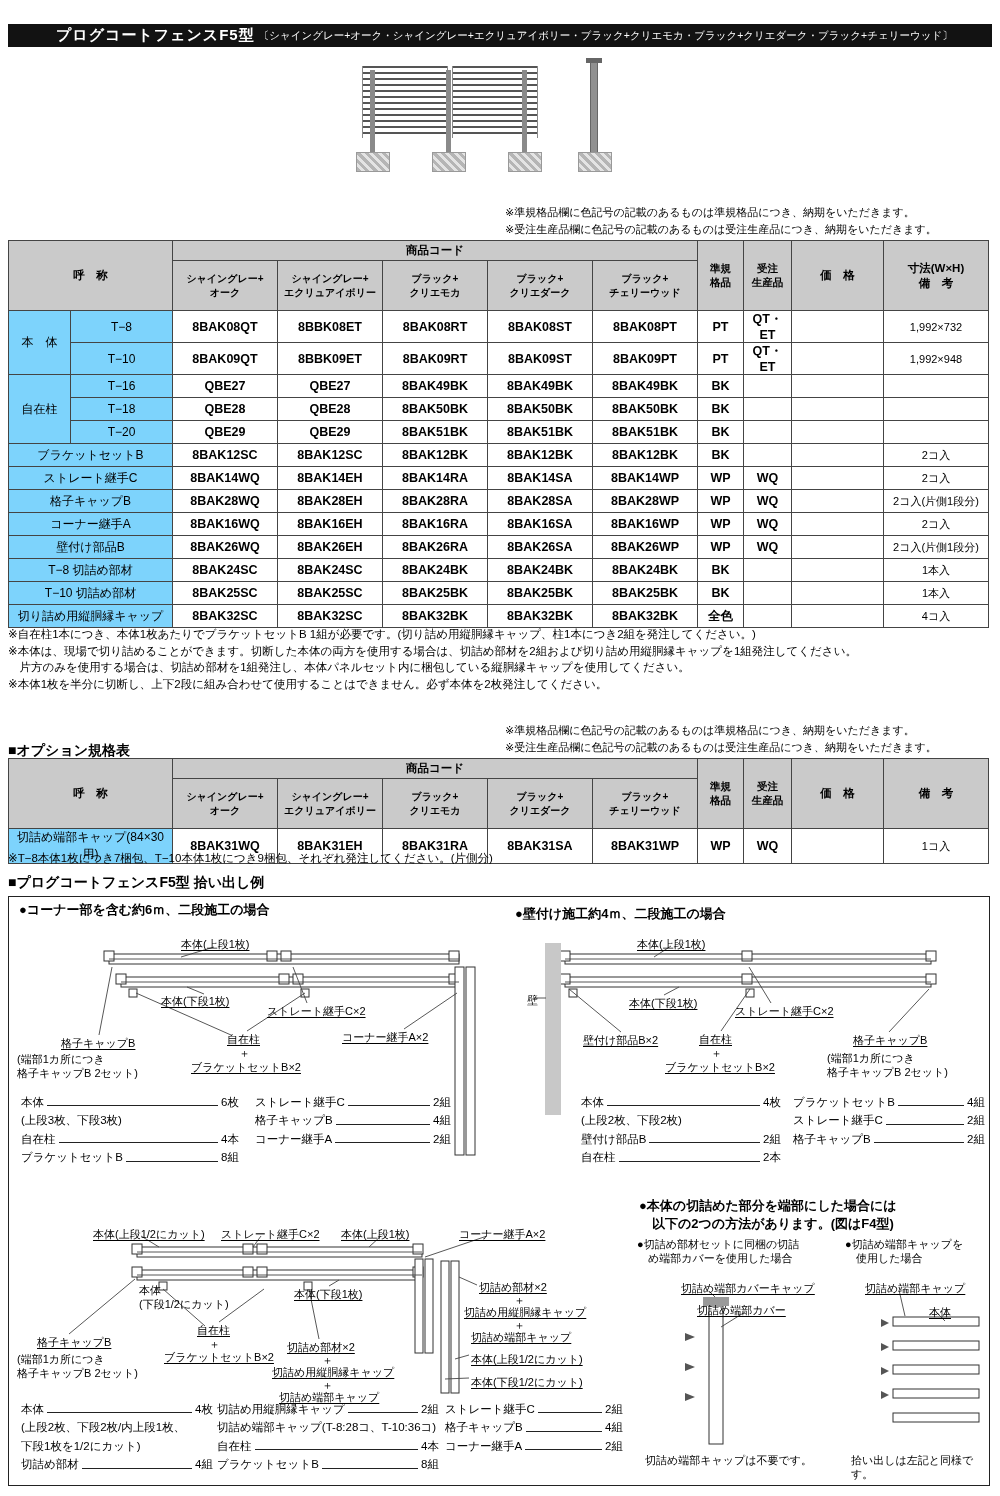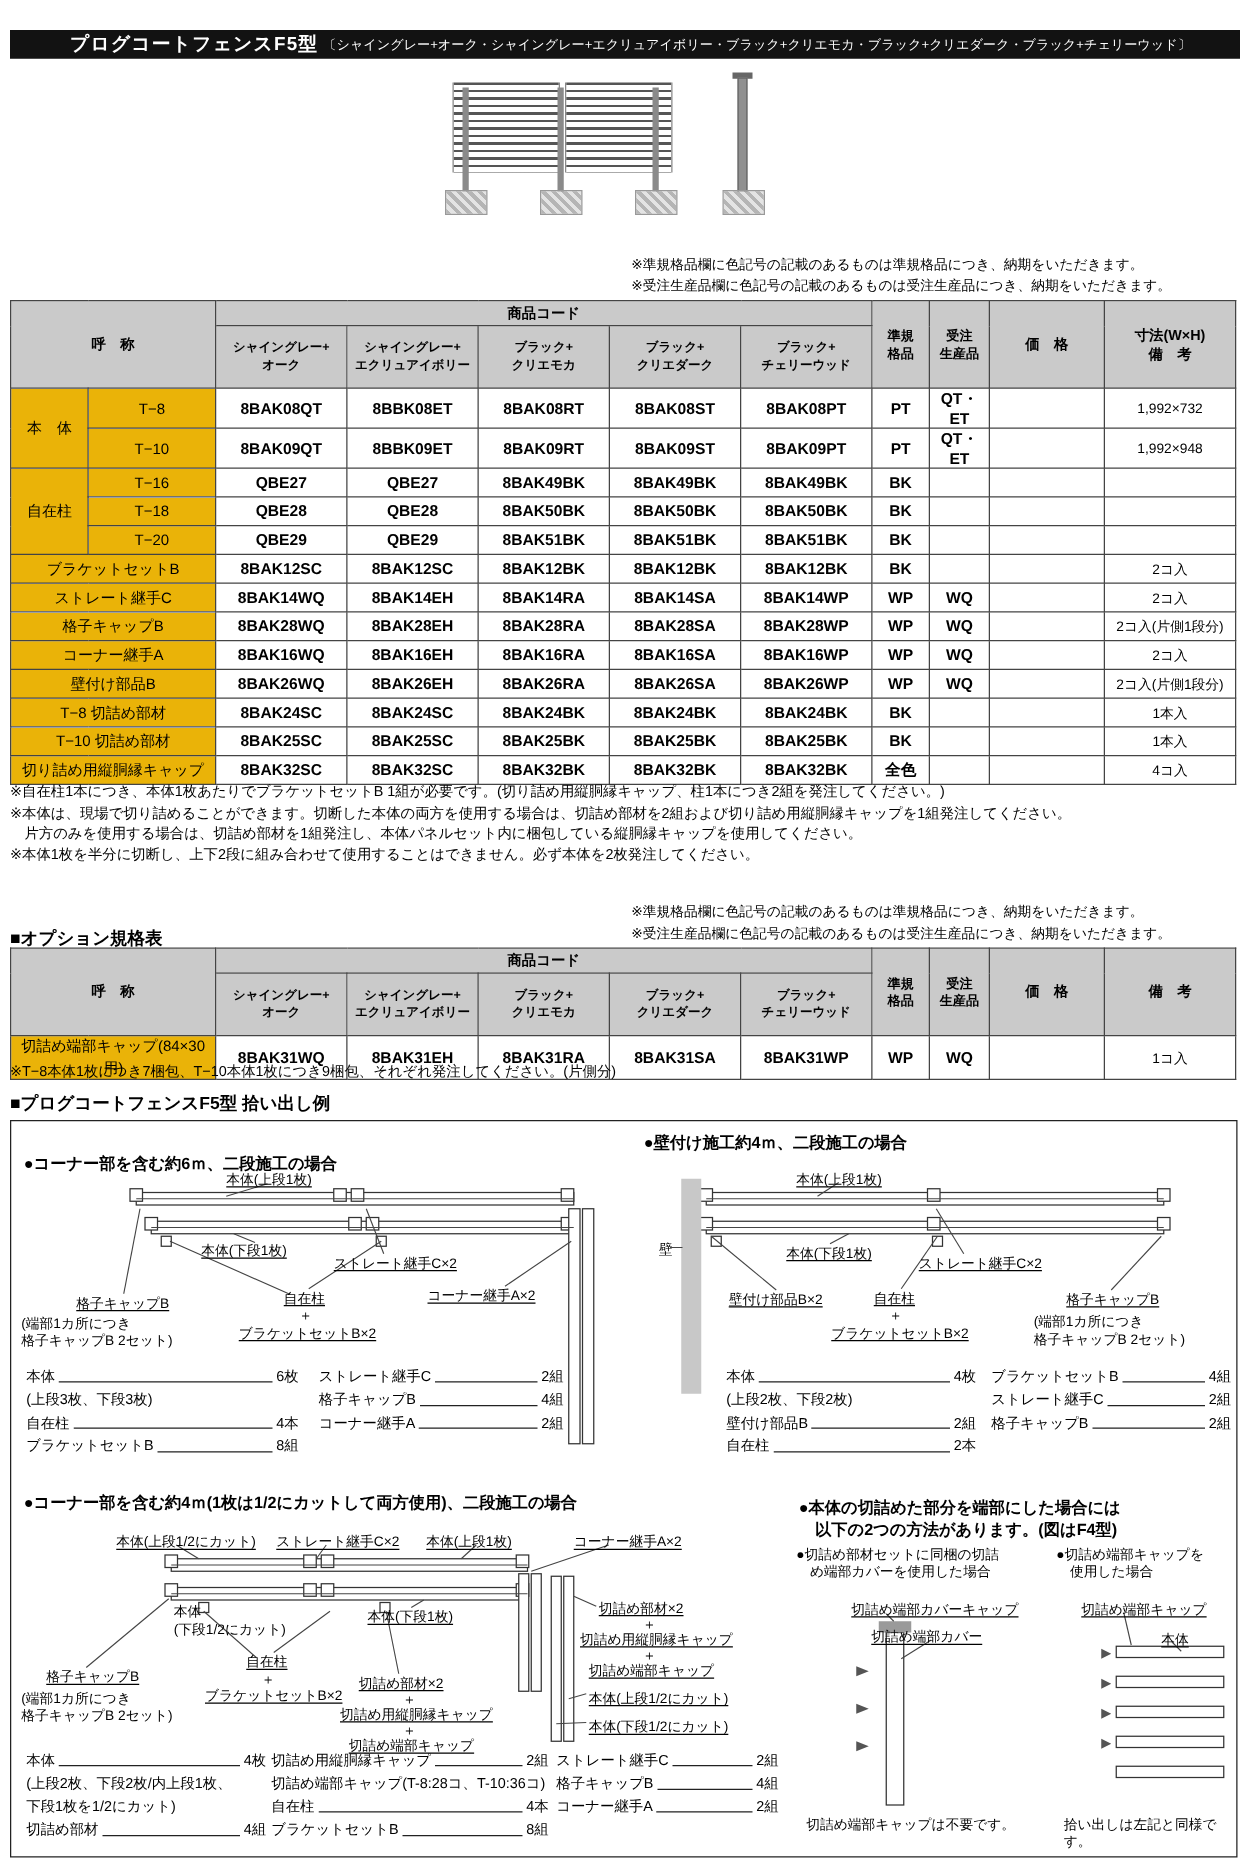--- a/index.html
+++ b/index.html
@@ -18,21 +18,21 @@
 .lead-notes{position:absolute;left:505px;top:204px;font-size:11px;line-height:1.5;}
 .sec-heading{position:absolute;left:8px;font-size:14px;font-weight:bold;}
 .notes{position:absolute;left:8px;font-size:11.5px;line-height:1.45;}
 .ptable{position:absolute;left:8px;border-collapse:collapse;table-layout:fixed;}
 .ptable th,.ptable td{border:1px solid #444;text-align:center;vertical-align:middle;overflow:hidden;}
 .ptable th{background:#cacaca;font-size:11.5px;font-weight:bold;white-space:pre-line;padding:1px 2px;}
 .ptable th.hcolor{font-size:10px;height:50px;line-height:1.35;}
 .ptable th.hsmall{font-size:10.5px;}
 .ptable thead tr:first-child th{height:20px;}
 .ptable td{height:23px;font-size:12px;padding:0 2px;background:#fff;}
-.ptable td.cname{background:#eab308;margin-left:41px;}
+.ptable td.cname{background:#7dd3fc;margin-left:41px;}
 .ptable td.ccode{font-weight:bold;font-size:12.5px;}
 .ptable td.cremark{font-size:11px;}
 .example-box{position:absolute;left:8px;top:896px;width:982px;height:590px;border:1px solid #222;}
 .ex-svg{position:absolute;left:0;top:0;}
 .ex-title{position:absolute;font-size:13px;font-weight:bold;white-space:pre-line;line-height:1.35;}
 .ex-label{position:absolute;font-size:11px;line-height:1.3;white-space:pre-line;}
 .ex-label.u{text-decoration:underline;text-underline-offset:2px;}
 .ex-list{position:absolute;font-size:11.5px;line-height:1.25;}
 .ex-li{display:flex;align-items:flex-end;margin-bottom:4px;}
 .ex-li-leader{flex:1;border-bottom:1px solid #222;margin:0 3px;transform:translateY(-3px);}
@@ -441,23 +441,22 @@
       <g fill="#555">
         <polygon points="676,436 676,444 686,440"></polygon>
         <polygon points="676,466 676,474 686,470"></polygon>
         <polygon points="676,496 676,504 686,500"></polygon>
         <polygon points="872,422 872,430 880,426"></polygon>
         <polygon points="872,446 872,454 880,450"></polygon>
         <polygon points="872,470 872,478 880,474"></polygon>
         <polygon points="872,494 872,502 880,498"></polygon>
       </g>
     </svg>
-    <div class="ex-title" style="left:10px;top:25px">●コーナー部を含む約6ｍ、二段施工の場合</div>
+    <div class="ex-title" style="left:10px;top:4px">●コーナー部を含む約6ｍ、二段施工の場合</div>
     <div class="ex-title" style="left:506px;top:8px">●壁付け施工約4ｍ、二段施工の場合</div>
-    <div class="ex-title" style="left:10px;top:296px">●コーナー部を含む約4ｍ(1枚は1/2にカットして両方使用)、二段施工の場合</div>
     <div class="ex-title" style="left:630px;top:300px">●本体の切詰めた部分を端部にした場合には
 　以下の2つの方法があります。(図はF4型)</div>
     <div id="ex-labels">
         <div class="ex-label u" style="left: 172px; top: 40px;">本体(上段1枚)</div>
         <div class="ex-label u" style="left: 152px; top: 97px;">本体(下段1枚)</div>
         <div class="ex-label u" style="left: 258px; top: 107px;">ストレート継手C×2</div>
         <div class="ex-label u" style="left: 333px; top: 133px;">コーナー継手A×2</div>
         <div class="ex-label u" style="left: 52px; top: 139px;">格子キャップB</div>
         <div class="ex-label" style="left: 8px; top: 155px;">(端部1カ所につき
 格子キャップB 2セット)</div>

